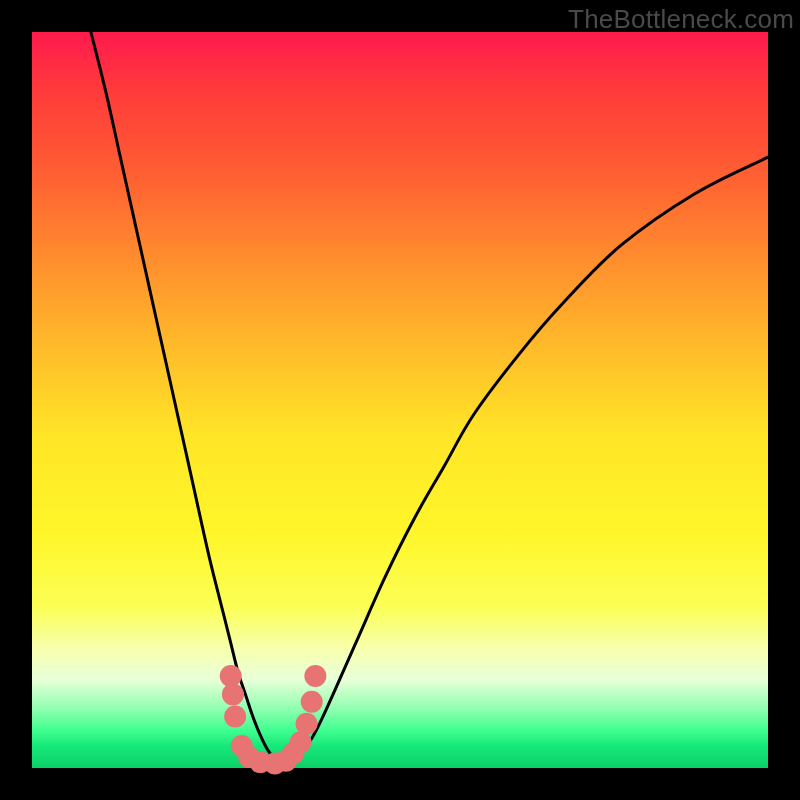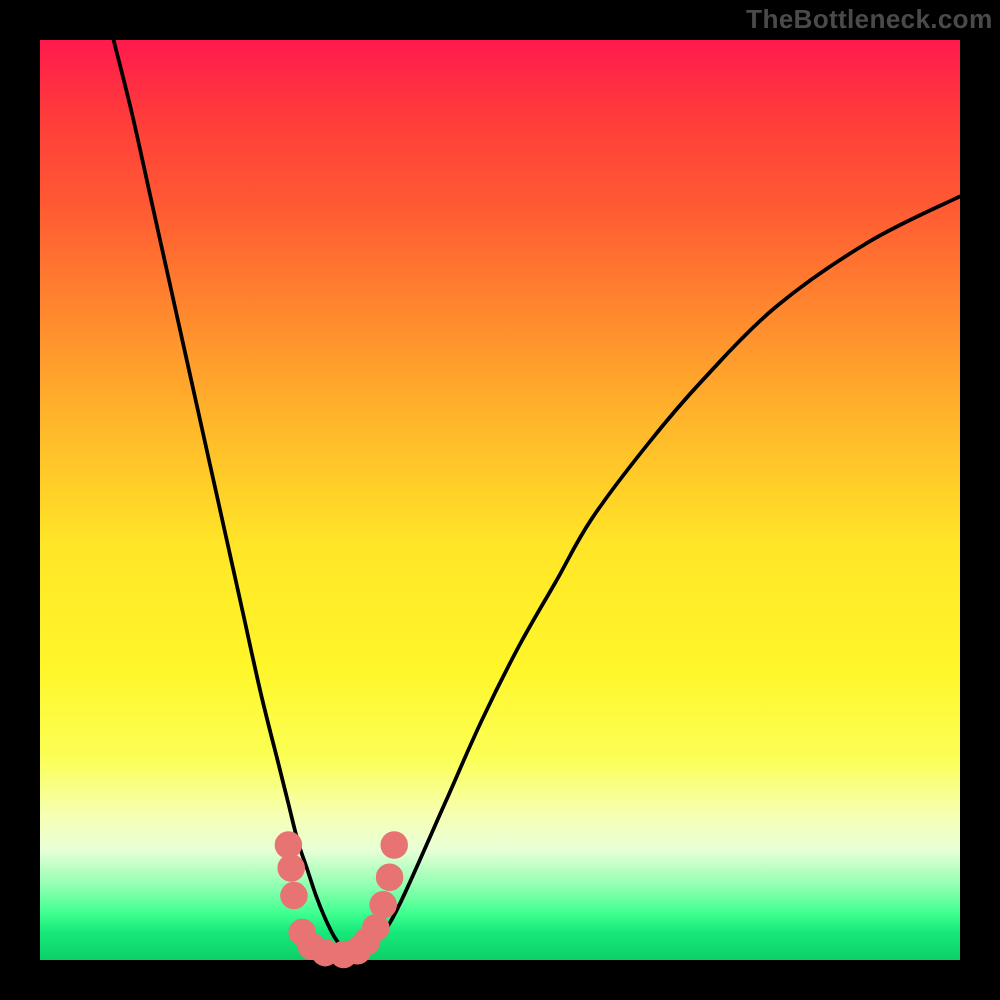--- a/index.html
+++ b/index.html
@@ -41,22 +41,22 @@
       #17e87a 97%,
       #0fd86e 99%,
       #0ccf67 100%
     );
   }
   .watermark {
     position: absolute;
     right: 6px;
     top: 4px;
     color: #4a4a4a;
-    font-size: 21px;
-    font-weight: 700;
+    font-size: 26px;
+    font-weight: 400;
     letter-spacing: 0.2px;
     user-select: none;
   }
   svg.curve {
     position: absolute;
     left: 0;
     top: 0;
     width: 736px;
     height: 736px;
     overflow: visible;

